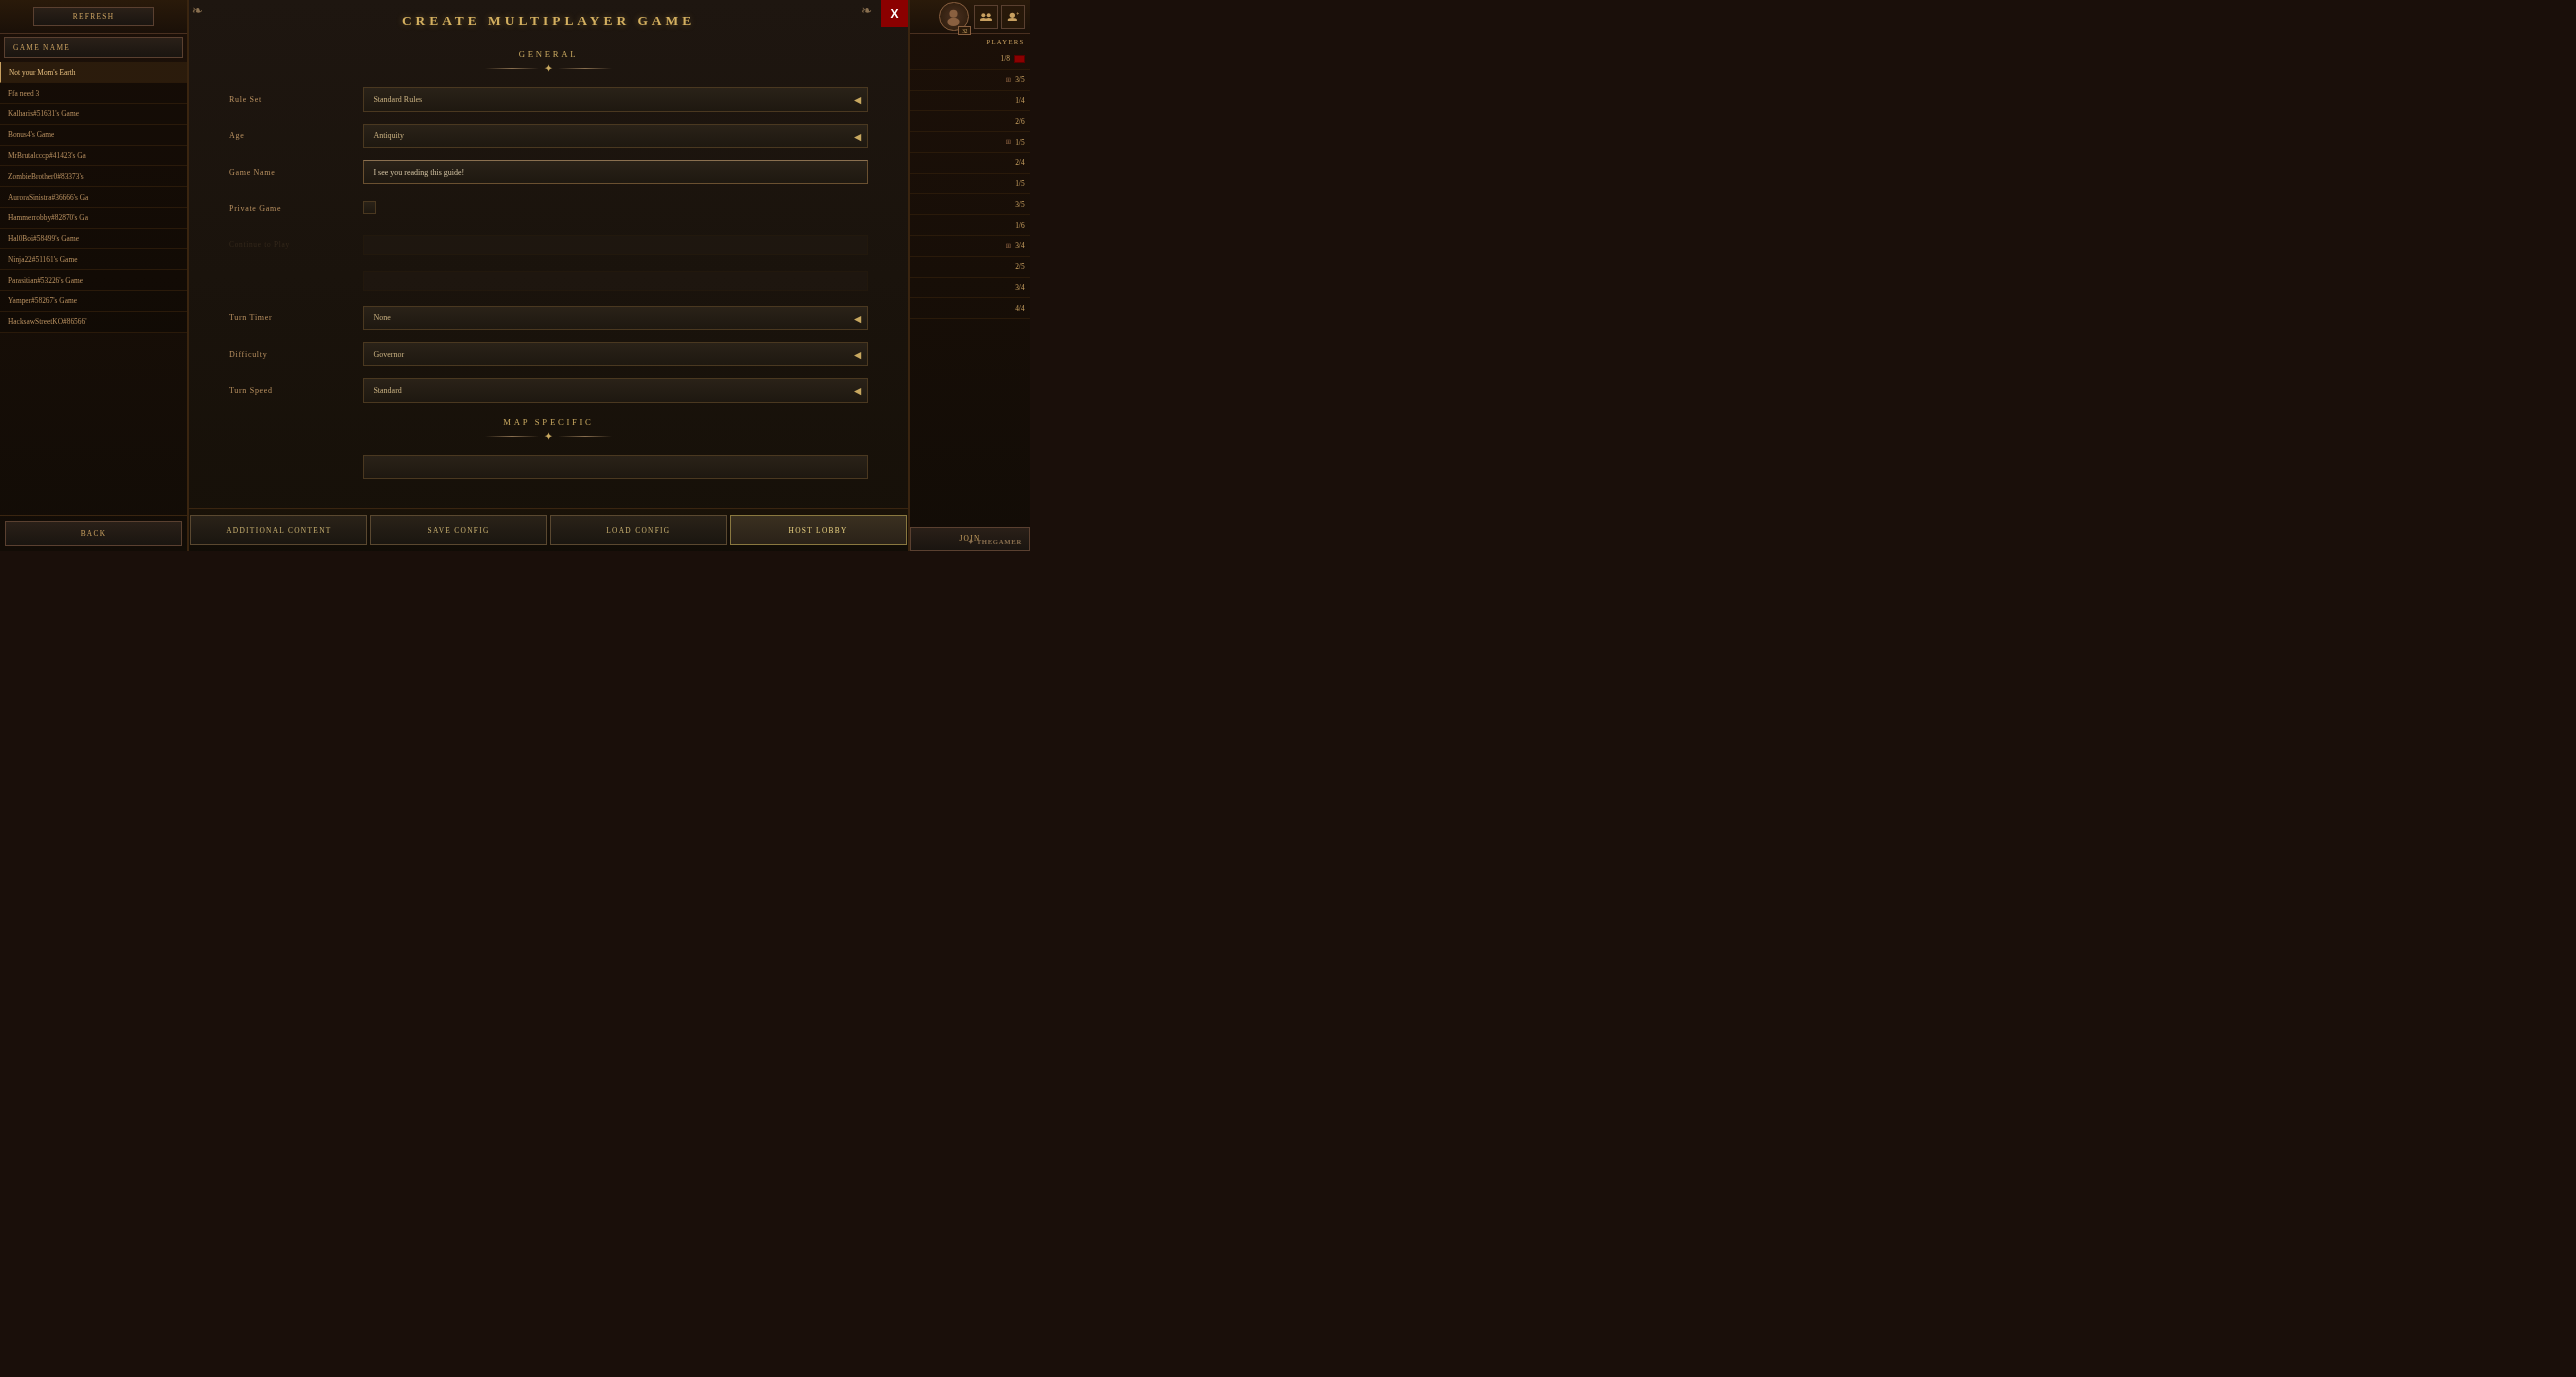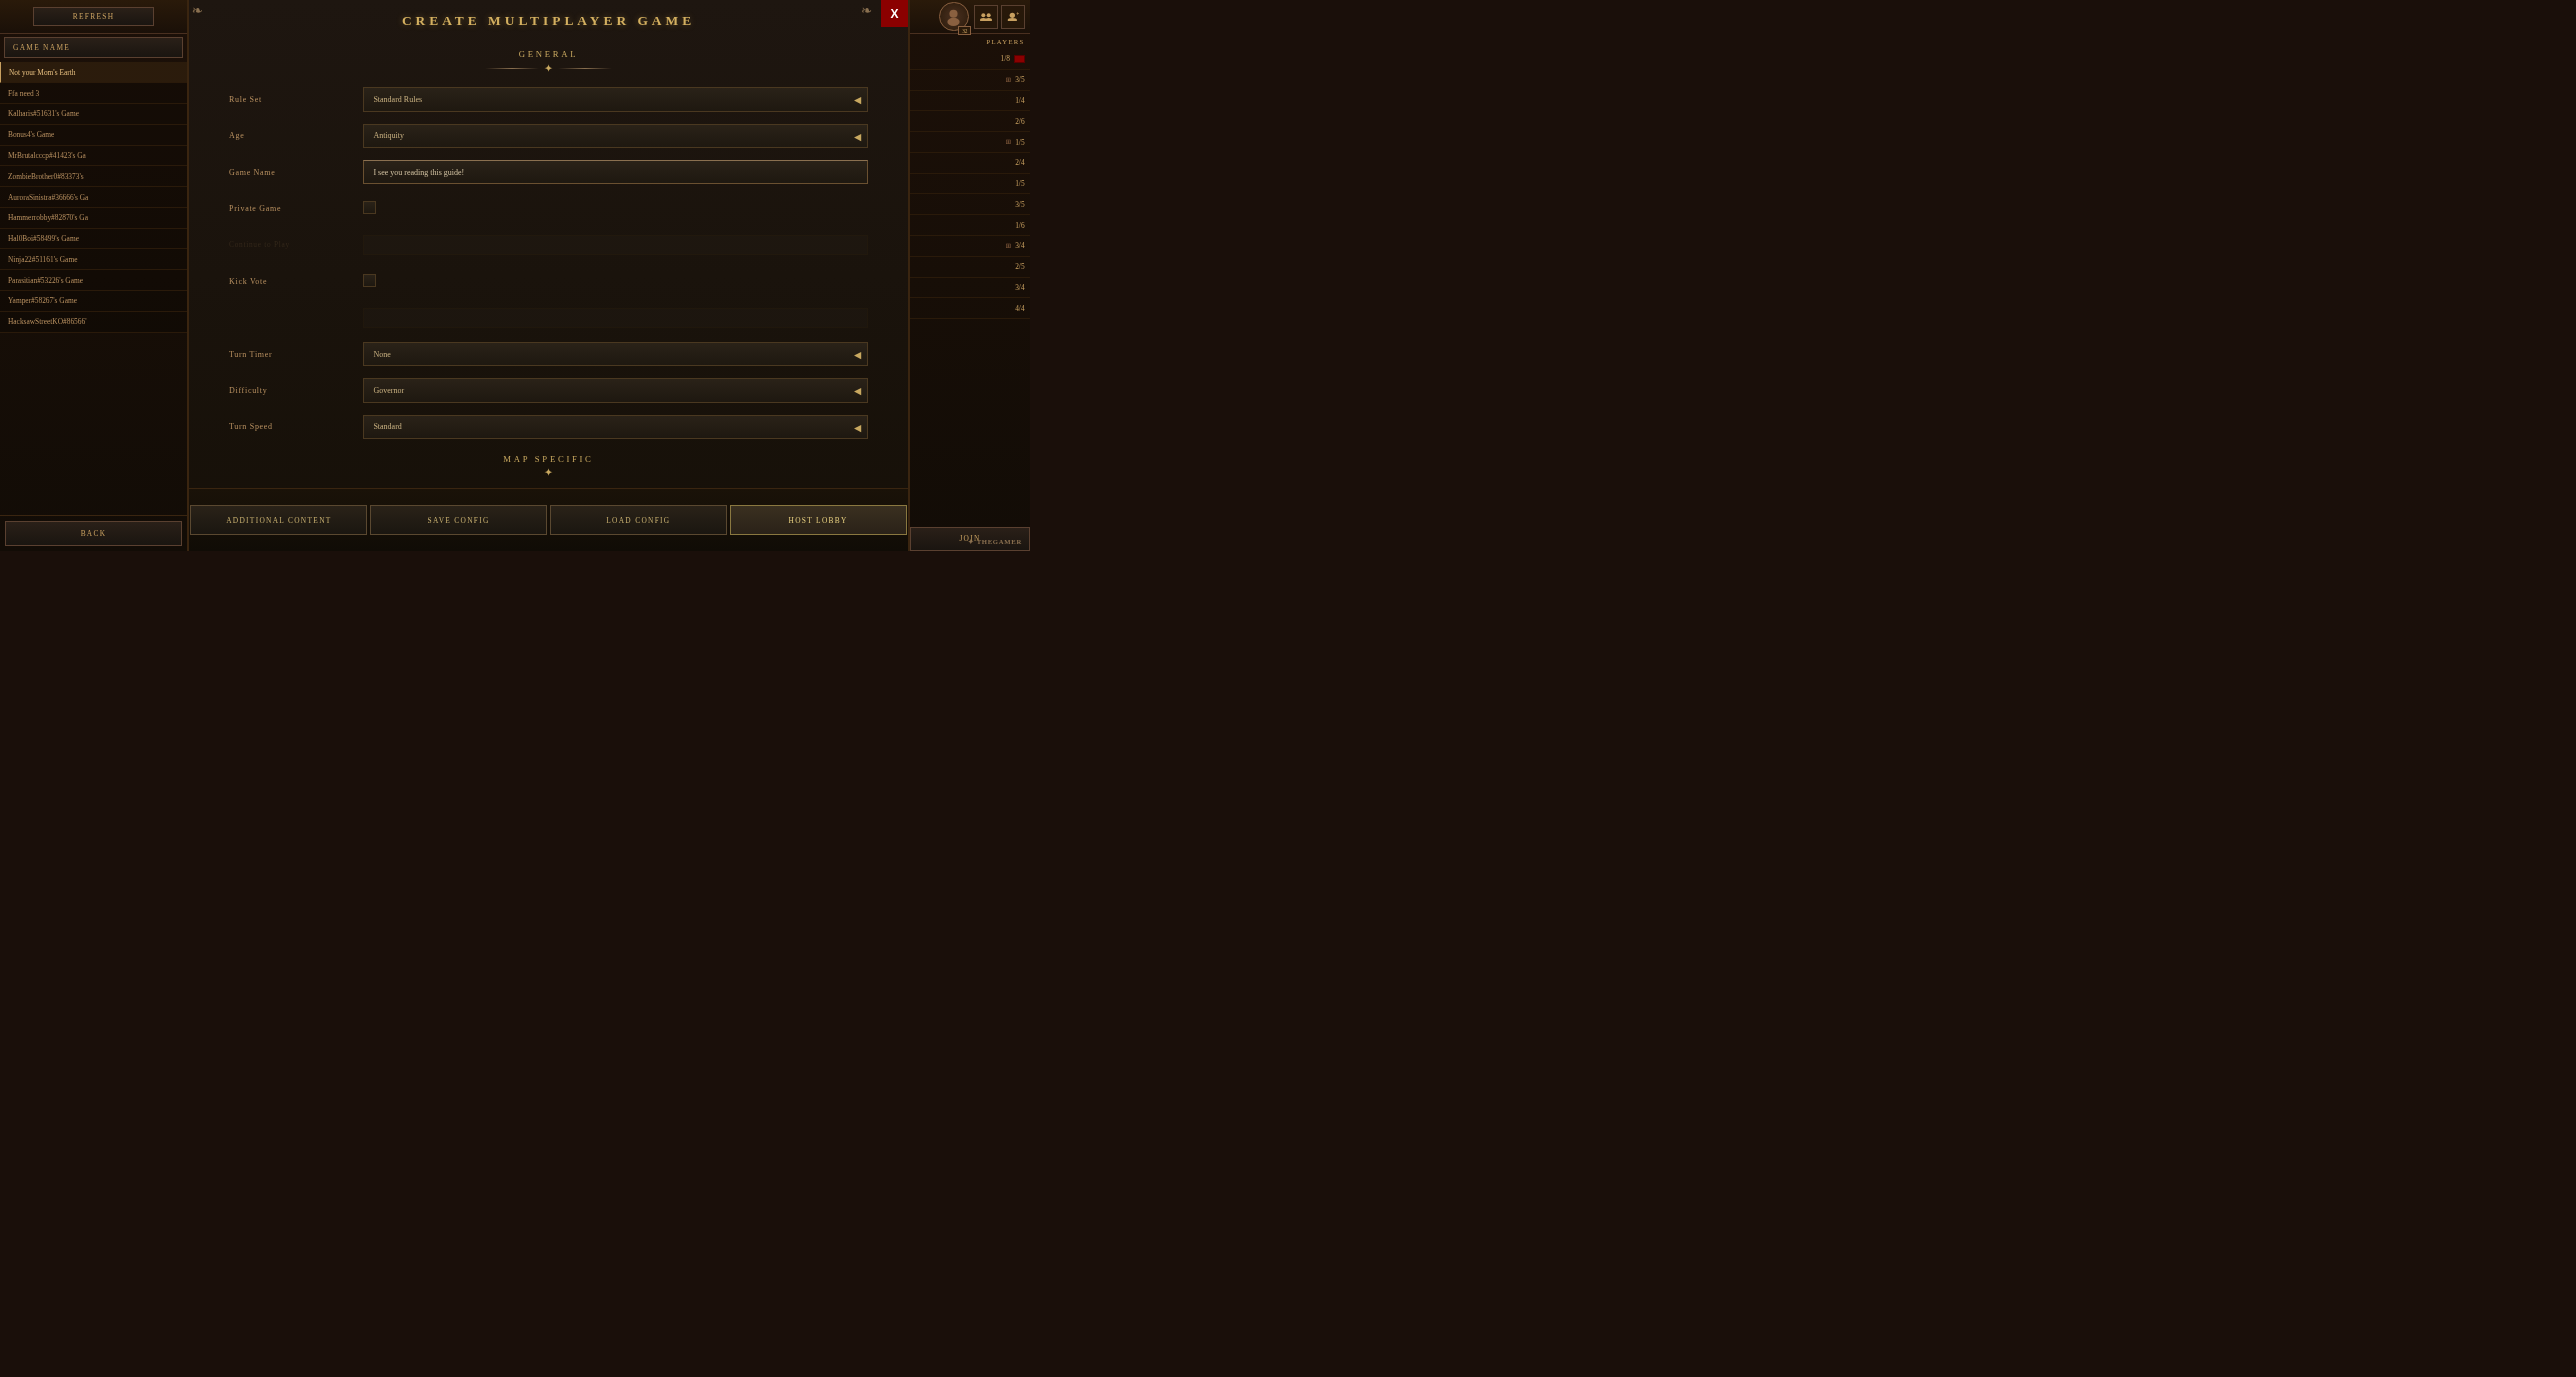--- a/index.html
+++ b/index.html
@@ -380,21 +380,21 @@
       background: linear-gradient(180deg, #2a2218 0%, #1e1810 100%);
       border: 0.7px solid #4a3820;
       cursor: pointer;
       appearance: none;
       outline: none;
     }
 
     
     .modal-footer {
       display: flex;
-      padding: 16px 0;
+      padding: 6px 0;
       border-top: 0.7px solid #3a2510;
       background: linear-gradient(180deg, #1a1208 0%, #100c06 100%);
     }
 
     .footer-btn {
       flex: 1;
       padding: 9.4px 5.4px;
       background: linear-gradient(180deg, #2a2218 0%, #1a1610 100%);
       border: 0.7px solid #5a4830;
       color: #c8b070;
@@ -610,26 +610,20 @@
         <div class="form-control">
           <input type="checkbox" class="checkbox-field" style="">
         </div>
       </div>
 
       <div class="bg-row">
         <div class="form-label" style="color:#7a6040;font-size:7.4px;">Continue to Play</div>
         <div style="flex:1;height:20px;background:#2a2018;border:0.7px solid #3a2810;"></div>
       </div>
 
-      <div class="form-row">
-        <label class="form-label">Kick Vote</label>
-        <div class="form-control">
-          <input type="checkbox" class="checkbox-field" style="">
-        </div>
-      </div>
 
       <div class="bg-row">
         <div class="form-label" style="color:#7a6040;font-size:7.4px;"></div>
         <div style="flex:1;height:20px;background:#2a2018;border:0.7px solid #3a2810;"></div>
       </div>
 
       <div class="form-row">
         <label class="form-label">Turn Timer</label>
         <div class="form-control">
           <select class="select-field">

